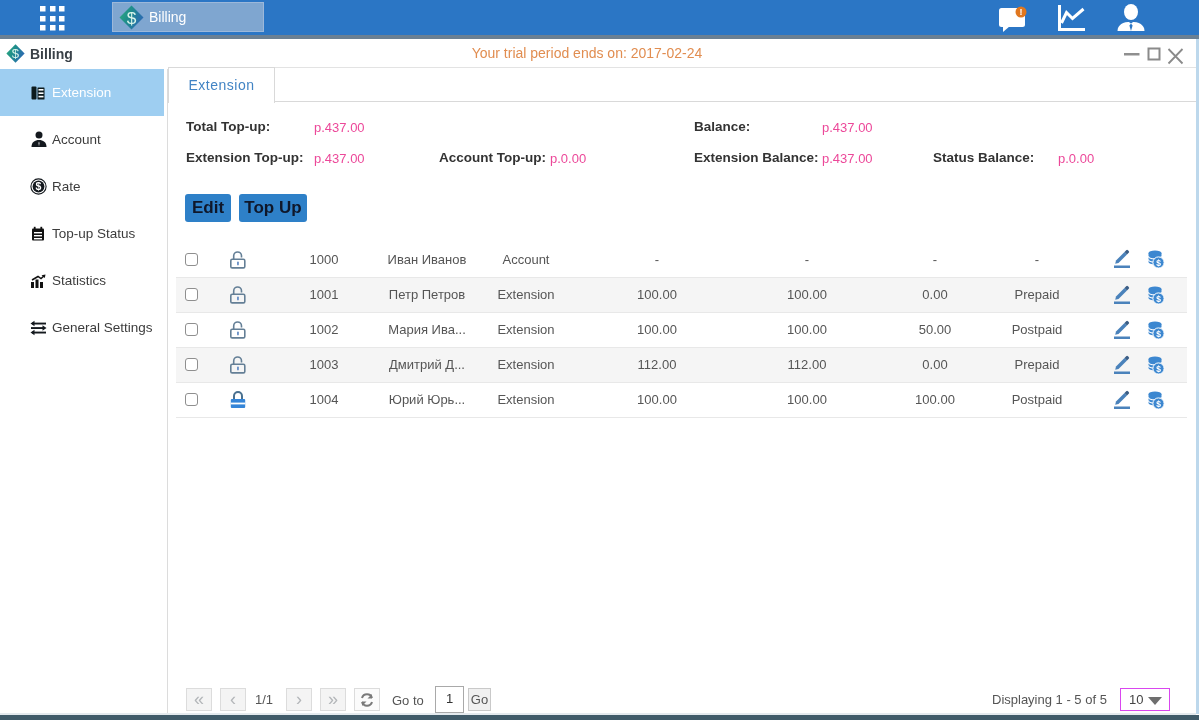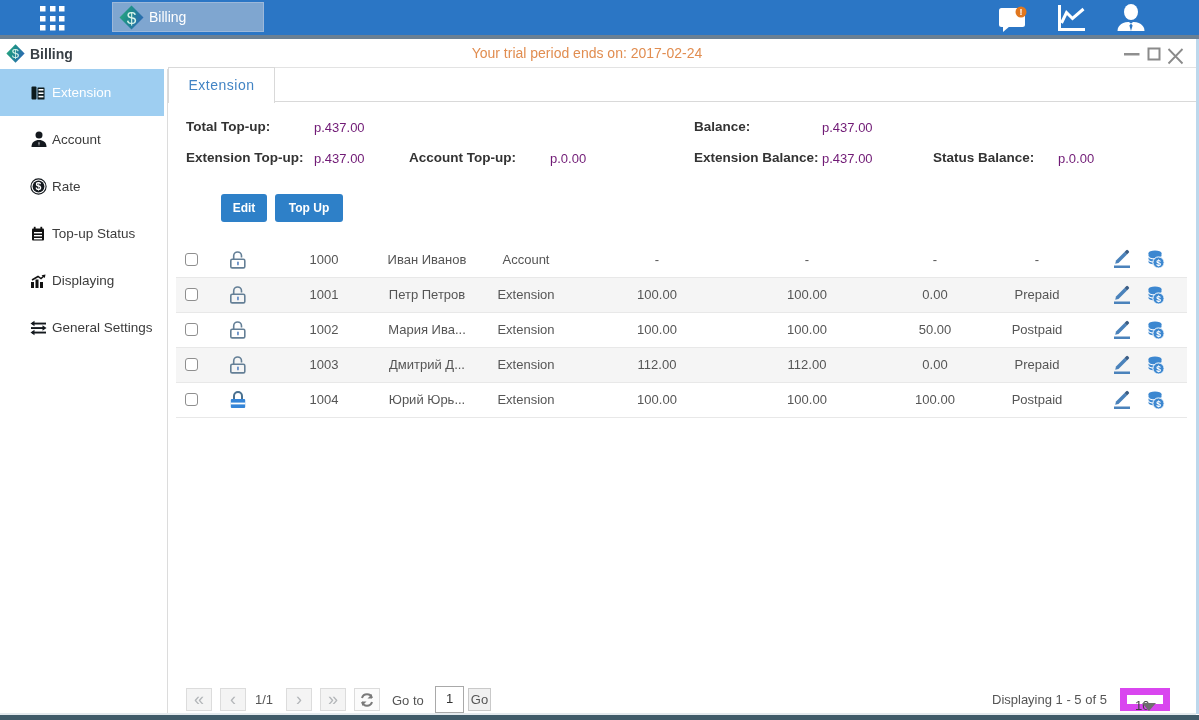--- a/index.html
+++ b/index.html
@@ -29,36 +29,36 @@
 .sitem { position:relative; height:47px; display:flex; align-items:center; font-size:13.5px; color:#3c3c3c; }
 .sitem svg { position:absolute; left:30px; }
 .sitem .lbl { position:absolute; left:52px; }
 .sitem.active { background:#9ecef1; color:#fff; width:164px; }
 
 
 #main { position:absolute; left:169px; top:69px; width:1027px; height:645px; background:#fff; }
 #tabstrip { position:absolute; left:0; top:-2px; width:1027px; height:35px; border-top:1px solid #e3e3e3; border-bottom:1px solid #d9d9d9; }
 #tab1 { position:absolute; left:-1px; top:-1px; width:107px; height:36px; background:#fff; border:1px solid #d9d9d9; border-bottom:none; color:#4284c4; font-size:14px; letter-spacing:0.5px; text-align:center; line-height:34px; }
 .stat-label { position:absolute; font-size:13.5px; font-weight:bold; color:#333;text-align:center; }
-.stat-value { position:absolute; font-size:13px; color:#701a75; }
-.btn { position:absolute; background:#2e80c8; color:#ffffff; font-size:12px; font-weight:bold; text-align:center; border-radius:3px; font-family:"Liberation Sans",sans-serif;margin-left:36px; }
+.stat-value { position:absolute; font-size:13px; color:#ec4899; }
+.btn { position:absolute; background:#2e80c8; color:#0f172a; font-size:17px; font-weight:bold; text-align:center; border-radius:3px; font-family:"Liberation Sans",sans-serif; }
 
 
 #tbl { position:absolute; left:7px; top:173px; width:1011px; border-collapse:collapse; table-layout:fixed; font-size:13px; color:#555; }
 #tbl th.st { padding-right:5px; } #tbl th.op { padding-left:8px; } #tbl th { font-weight:normal; color:#444; border-top:1px solid #d4d4d4; border-bottom:1px solid #d4d4d4; height:33px; text-align:center; }
 #tbl td { height:35px; border-bottom:1px solid #e8e8e8; text-align:center; }
 #tbl tr.alt td { background:#f5f5f5; }
 .cb { width:13px; height:13px; border:1px solid #8f8f8f; border-radius:3px; background:#fff; margin-left:9px; }
 
 
 .pgbtn { position:absolute; top:688px; width:26px; height:23px; background:#f4f4f4; border:1px solid #dcdcdc; color:#b3b6b9; text-align:center; font-size:18px; line-height:20px; }
 .pgtxt { position:absolute; font-size:13px; color:#555; }
 #goto-input { position:absolute; left:435px; top:686px; width:29px; height:27px; border:1px solid #a9a9a9; font-size:13px; text-align:center; line-height:24px; color:#333; background:#fff; }
 #gobtn { position:absolute; left:468px; top:688px; width:23px; height:23px; background:#f0f0f0; border:1px solid #c9c9c9; color:#555; font-size:13px; text-align:center; line-height:21px; }
-#pagesize { position:absolute; left:1120px; top:688px; width:50px; height:23px; border:7px solid #d946ef; background:#fff; }
+#pagesize { position:absolute; left:1120px; top:688px; width:50px; height:23px; border:1px solid #d946ef; background:#fff; }
 #pagesize .num { position:absolute; left:8px; top:3px; font-size:13px; color:#444; }
 #pagesize .tri { position:absolute; right:7px; top:8px; width:0; height:0; border-left:7px solid transparent; border-right:7px solid transparent; border-top:8px solid #6e6e6e; }
 
 
 #rightstrip { position:absolute; left:1196px; top:39px; width:3px; height:675px; background:#bdd8ec; }
 #bottombar { position:absolute; left:0; top:715px; width:1199px; height:5px; background:#405b69; }
 #bottomline { position:absolute; left:0; top:713px; width:1196px; height:2px; background:#e4eaee; }
 </style>
 </head>
 <body>
@@ -160,21 +160,21 @@
     <span class="lbl">Top-up Status</span>
   </div>
   <div class="sitem">
     <svg width="16" height="16" viewBox="0 0 16 16">
         <rect x="1" y="9" width="3" height="6" fill="#111"></rect>
         <rect x="5.5" y="6.5" width="3" height="8.5" fill="#111"></rect>
         <rect x="10" y="9" width="3" height="6" fill="#111"></rect>
         <path d="M2 7 L8 3.5 L11 5.5 L14.5 2.5" stroke="#111" stroke-width="1.5" fill="none"></path>
         <path d="M15.5 1.5 L11.5 2.2 L14.8 5 Z" fill="#111"></path>
       </svg>
-    <span class="lbl">Displaying</span>
+    <span class="lbl">Statistics</span>
   </div>
   <div class="sitem">
     <svg width="17" height="16" viewBox="0 0 17 16">
         <rect x="2" y="2.6" width="14" height="1.9" fill="#14191e"></rect>
         <path d="M4.5 0.8 L0.5 3.5 L4.5 6.2 Z" fill="#14191e"></path>
         <rect x="1" y="7.1" width="12" height="1.9" fill="#14191e"></rect>
         <path d="M12.5 5.3 L16.5 8 L12.5 10.7 Z" fill="#14191e"></path>
         <rect x="2" y="11.6" width="14" height="1.9" fill="#14191e"></rect>
         <path d="M4.5 9.8 L0.5 12.5 L4.5 15.2 Z" fill="#14191e"></path>
       </svg>
@@ -187,21 +187,21 @@
       <div id="tab1">Extension</div>
     </div>
 
   <span class="stat-label" style="left:17px; top:50px">Total Top-up:</span>
   <span class="stat-value" style="left:145px; top:51px">p.437.00</span>
   <span class="stat-label" style="left:525px; top:50px">Balance:</span>
   <span class="stat-value" style="left:653px; top:51px">p.437.00</span>
 
   <span class="stat-label" style="left:17px; top:81px">Extension Top-up:</span>
   <span class="stat-value" style="left:145px; top:82px">p.437.00</span>
-  <span class="stat-label" style="left:240px; top:81px">Account Top-up:</span>
+  <span class="stat-label" style="left:270px; top:81px">Account Top-up:</span>
   <span class="stat-value" style="left:381px; top:82px">p.0.00</span>
   <span class="stat-label" style="left:525px; top:81px">Extension Balance:</span>
   <span class="stat-value" style="left:653px; top:82px">p.437.00</span>
   <span class="stat-label" style="left:764px; top:81px">Status Balance:</span>
   <span class="stat-value" style="left:889px; top:82px">p.0.00</span>
 
   <div class="btn" id="btn-edit" style="left:16px; top:125px; width:46px; height:28px; line-height:28px;">Edit</div>
   <div class="btn" id="btn-topup" style="left:70px; top:125px; width:68px; height:28px; line-height:28px;">Top Up</div>
 
   <table id="tbl">

